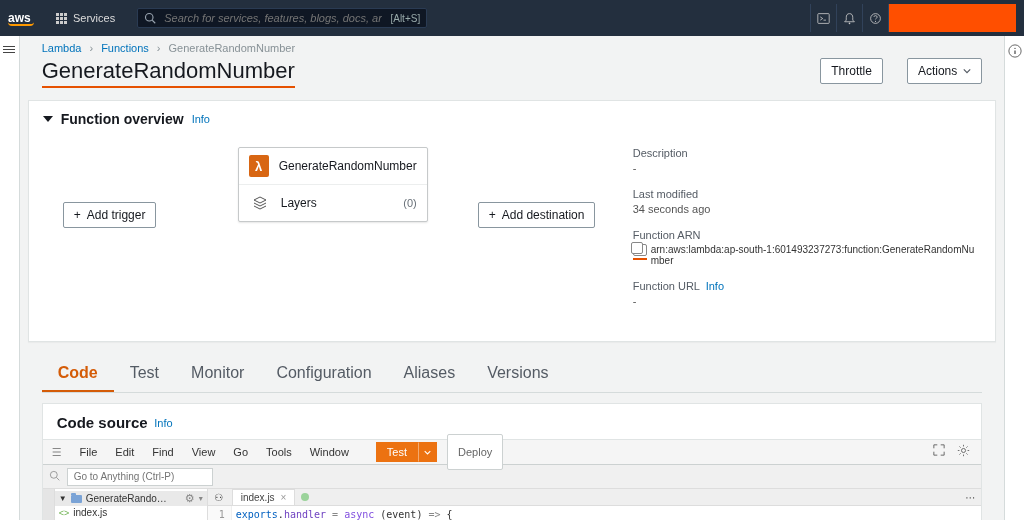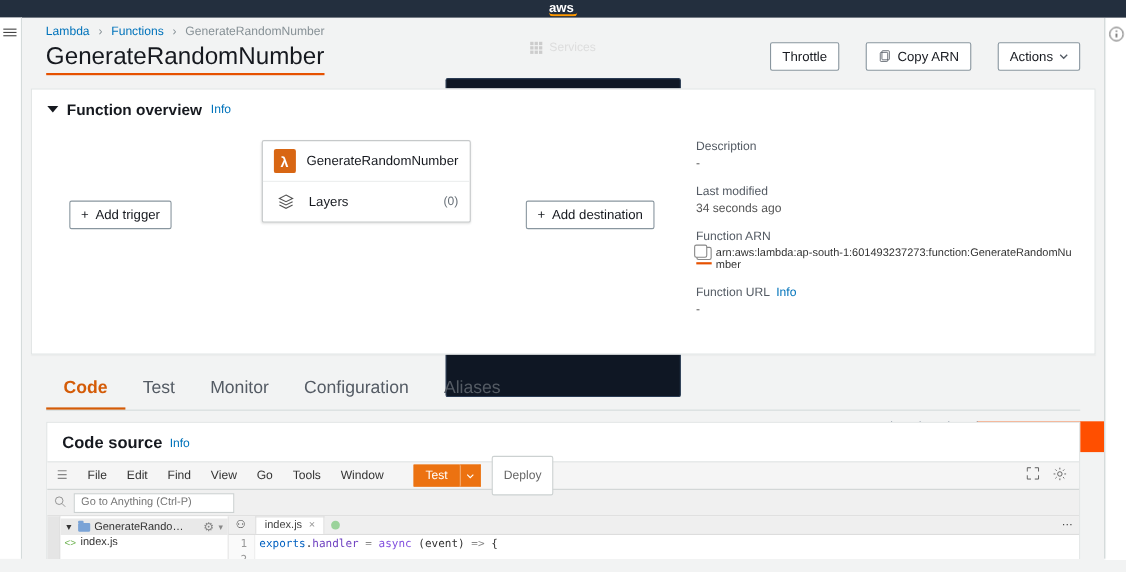--- a/index.html
+++ b/index.html
@@ -11,21 +11,21 @@
     --text:#16191f;
     --text-light:#545b64;
     --border:#d5dbdb;
     --panel:#ffffff;
     --bg:#f2f3f3;
   }
   * { box-sizing:border-box; }
   body { margin:0; font-family:"Amazon Ember","Helvetica Neue",Arial,sans-serif; font-size:12px; color:var(--text); background:var(--bg); width:1024px; height:520px; overflow:hidden; }
   a { color:var(--link); text-decoration:none; cursor:pointer;}
   
-  .topnav { height:16px; background:var(--aws-dark2); display:flex; align-items:center; color:#e6e6e6; padding:0 8px; gap:22px;flex-direction:column; }
+  .topnav { height:36px; background:var(--aws-dark2); display:flex; align-items:center; color:#e6e6e6; padding:0 8px; gap:22px; }
   .aws-logo { font-weight:700; font-size:12px; color:#fff; position:relative;}
   .aws-logo .smile { display:block; width:26px; height:4px; border-bottom:2px solid var(--aws-orange); border-radius:0 0 10px 10px; margin-top:-3px;}
   .grid-icon { display:grid; grid-template-columns:repeat(3,3px); grid-template-rows:repeat(3,3px); gap:1px;}
   .grid-icon span{background:#ccc;width:3px;height:3px;}
   .svc-label{font-size:11px;color:#ddd;}
   .search { flex:0 0 290px; height:20px; background:#0f1724; border:1px solid #2a3b53; border-radius:2px; display:flex; align-items:center; padding:0 6px; gap:6px; color:#9aa5b1;}
   .search input { flex:1; background:transparent; border:0; color:#cbd2d9; font-size:11px; outline:none; font-style:italic;}
   .kbd { font-size:10px; color:#9aa; margin-left:auto;}
   .top-right { margin-left:auto; display:flex; align-items:center; gap:0; color:#bbb;}
   .top-right .ico { width:26px; height:28px; display:flex; align-items:center; justify-content:center; border-left:1px solid #31425a; cursor:pointer;}
@@ -182,27 +182,20 @@
       <a>Functions</a>
       <span>›</span>
       <span>GenerateRandomNumber</span>
     </div>
 
     <div class="titlebar">
       <h1>GenerateRandomNumber</h1>
       <div class="title-actions">
         <button class="btn">Throttle</button>
         <button class="btn">
-          <svg width="12" height="12" viewBox="0 0 16 16">
-              <rect x="3" y="3" width="9" height="11" rx="1" fill="none" stroke="#545b64"></rect>
-              <rect x="5" y="1" width="9" height="11" rx="1" fill="none" stroke="#545b64"></rect>
-            </svg>
-          <span>Copy ARN</span>
-        </button>
-        <button class="btn">
           <span>Actions</span>
           <svg width="8" height="8" viewBox="0 0 10 10">
               <path d="M1 3 L5 7 L9 3" fill="none" stroke="#545b64" stroke-width="1.5"></path>
             </svg>
         </button>
       </div>
     </div>
 
     <div class="panel">
       <div class="panel-header">
@@ -268,20 +261,21 @@
       </div>
     </div>
 
     <div class="tabs-container">
     <div class="tabs">
       <div class="tab active">Code</div>
       <div class="tab">Test</div>
       <div class="tab">Monitor</div>
       <div class="tab">Configuration</div>
       <div class="tab">Aliases</div>
+      <div class="tab">Versions</div>
     </div>
     </div>
 
     <div class="code-panel">
       <div class="cp-head">
         <span class="title">Code source</span>
         &nbsp;&nbsp;<a style="font-size:11px;">Info</a>
       </div>
       <div class="cp-toolbar">
         <span class="menu-item" style="color:#888;cursor:default;">☰</span>

